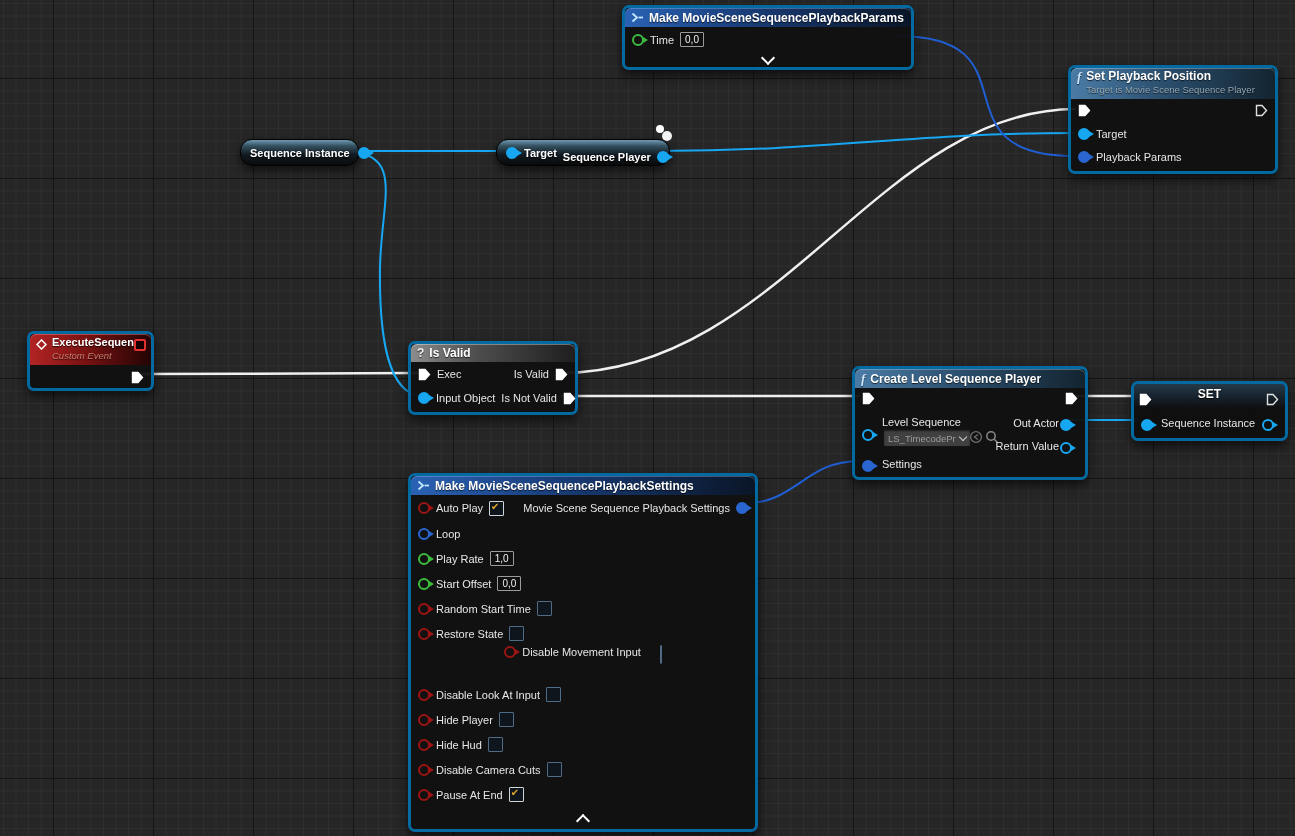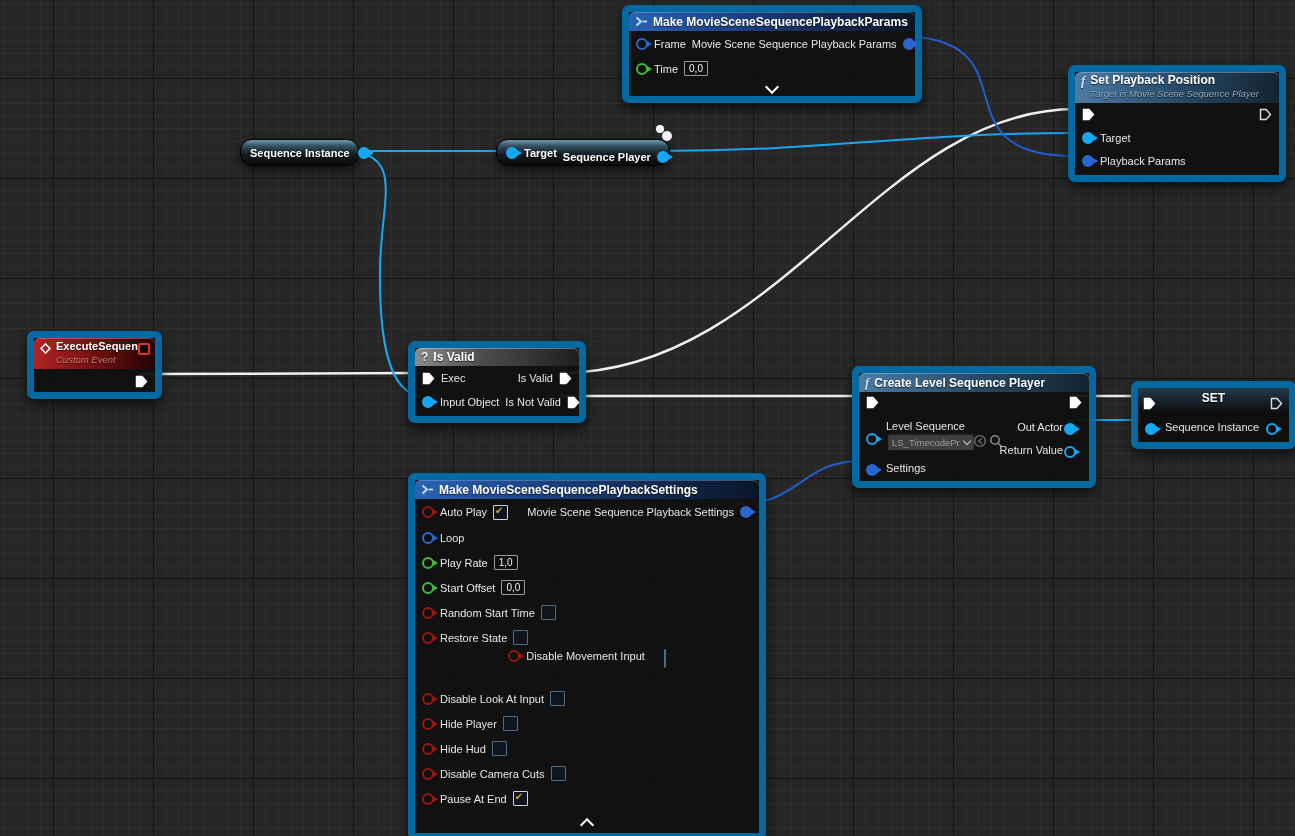--- a/index.html
+++ b/index.html
@@ -10,37 +10,37 @@
     background-image:
       linear-gradient(#151515 1px,transparent 1px),
       linear-gradient(90deg,#151515 1px,transparent 1px),
       linear-gradient(#2e2e2e 1px,transparent 1px),
       linear-gradient(90deg,#2e2e2e 1px,transparent 1px);
     background-size:100px 100px,100px 100px,12.5px 12.5px,12.5px 12.5px;
     background-position:53px 78px,53px 78px,3px 3px,3px 3px;
   }
   #wires{position:absolute;left:0;top:0;z-index:1;}
   .node{
-    position:absolute;z-index:2;border-radius:7px;border:7px solid #0369a1;
+    position:absolute;z-index:2;border-radius:7px;border:3px solid #0369a1;
     background:rgba(16,16,16,.95);
     box-shadow:0 5px 12px rgba(0,0,0,.65);
     color:#e6e6e6;
   }
   .hdr{
     height:19px;border-radius:6px 6px 0 0;display:flex;align-items:center;
     gap:5px;padding:0 8px 0 6px;font-size:12px;font-weight:bold;color:#fff;
     white-space:nowrap; text-shadow:0 1px 1px rgba(0,0,0,.7);
   }
   .hdr-struct{background:linear-gradient(90deg,#2a62b4 0%,#1a3f7c 40%,#0a1527 100%);box-shadow:inset 0 1px 0 rgba(150,200,255,.35);}
   .hdr-func{background:linear-gradient(90deg,#4b7ca6 0%,#2b4f6e 45%,#132430 100%);box-shadow:inset 0 1px 0 rgba(170,210,240,.4);}
   .hdr-gray{background:linear-gradient(90deg,#8c8c8c 0%,#4e4e4e 40%,#1e1e1e 100%);box-shadow:inset 0 1px 0 rgba(255,255,255,.35);}
   .hdr-event{background:linear-gradient(90deg,#b32424 0%,#7a1212 45%,#230404 100%);box-shadow:inset 0 1px 0 rgba(255,130,130,.45);}
   .hdr2{height:auto;padding-top:2px;padding-bottom:3px;align-items:flex-start;}
   .hdr-col{display:flex;flex-direction:column;line-height:13px;min-width:0;}
-  .subtitle{font-size:9.5px;font-style:italic;font-weight:normal;color:#93a7b4;}
+  .subtitle{font-size:9.5px;font-weight:normal;color:#93a7b4;}
   .subtitle-ev{font-size:9.5px;font-style:italic;font-weight:normal;color:#cd7d6e;}
 
   .prow{display:flex;align-items:center;height:25px;padding:0 7px;gap:6px;font-size:11px;white-space:nowrap;}
   .rgt{margin-left:auto;display:flex;align-items:center;gap:6px;}
 
   
   .cpin{position:relative;width:8px;height:8px;border-radius:50%;border:2px solid var(--pc);flex:none;}
   .cpin.filled{background:var(--pc);}
   .cpin::after{content:"";position:absolute;left:9px;top:1px;border-left:5px solid var(--pc);
     border-top:3px solid transparent;border-bottom:3px solid transparent;}
@@ -105,28 +105,20 @@
 
 <div class="node" style="left:622px;top:5px;width:286px;">
   <div class="hdr hdr-struct">
     <svg class="epin" width="13" height="11" viewBox="0 0 13 11">
         <path d="M1.5 1.5 L6 5.5 L1.5 9.5" stroke="#bfe6ff" stroke-width="1.8" fill="none"></path>
         <path d="M7.5 5.5 H12" stroke="#bfe6ff" stroke-width="1.8"></path>
       </svg>
     <span>Make MovieSceneSequencePlaybackParams</span>
   </div>
   <div class="prow">
-    <span class="cpin pc-struct"></span>
-    <span class="lbl">Frame</span>
-    <span class="rgt">
-      <span class="lbl">Movie Scene Sequence Playback Params</span>
-      <span class="cpin pc-struct filled"></span>
-    </span>
-  </div>
-  <div class="prow">
     <span class="cpin pc-float"></span>
     <span class="lbl">Time</span>
     <span class="vbox">0,0</span>
   </div>
   <div class="chevrow">
       <span class="chev chev-down"></span>
     </div>
 </div>
 
 <div class="node" style="left:1068px;top:65px;width:204px;height:103px;">

